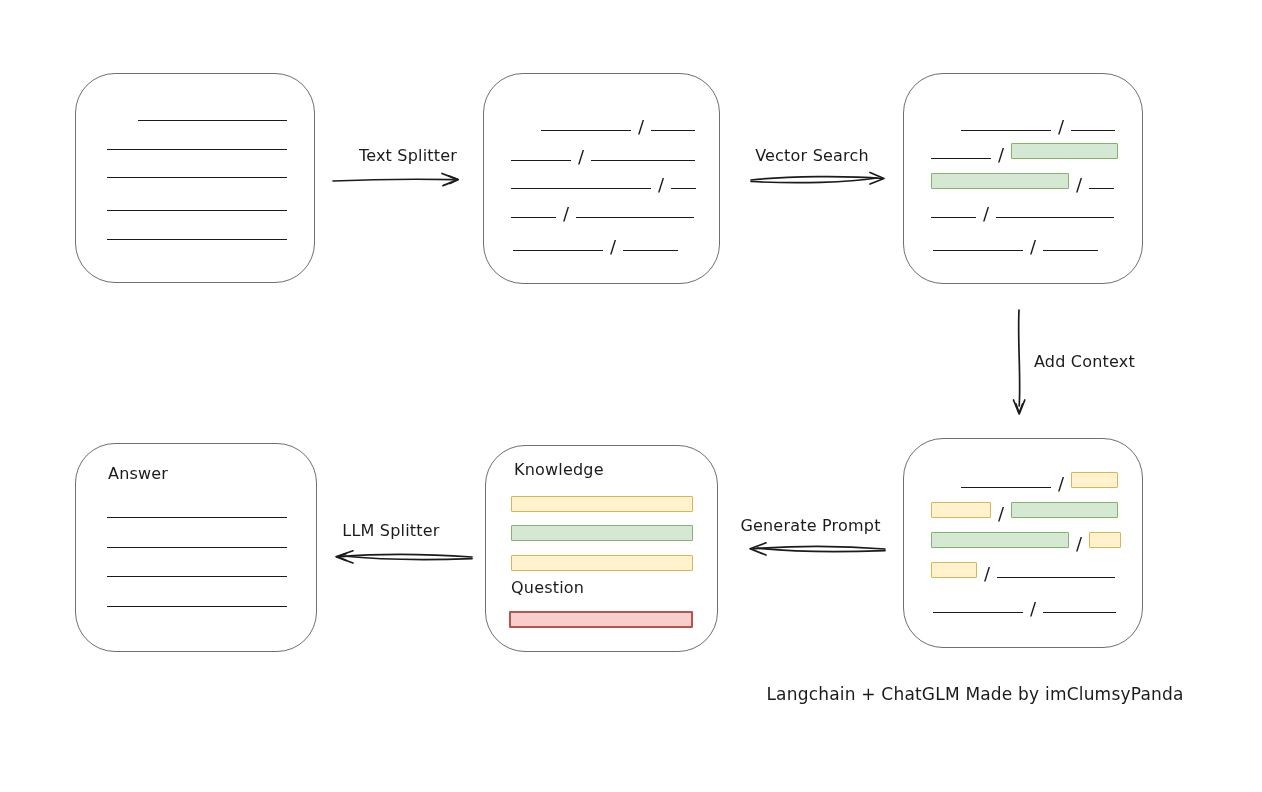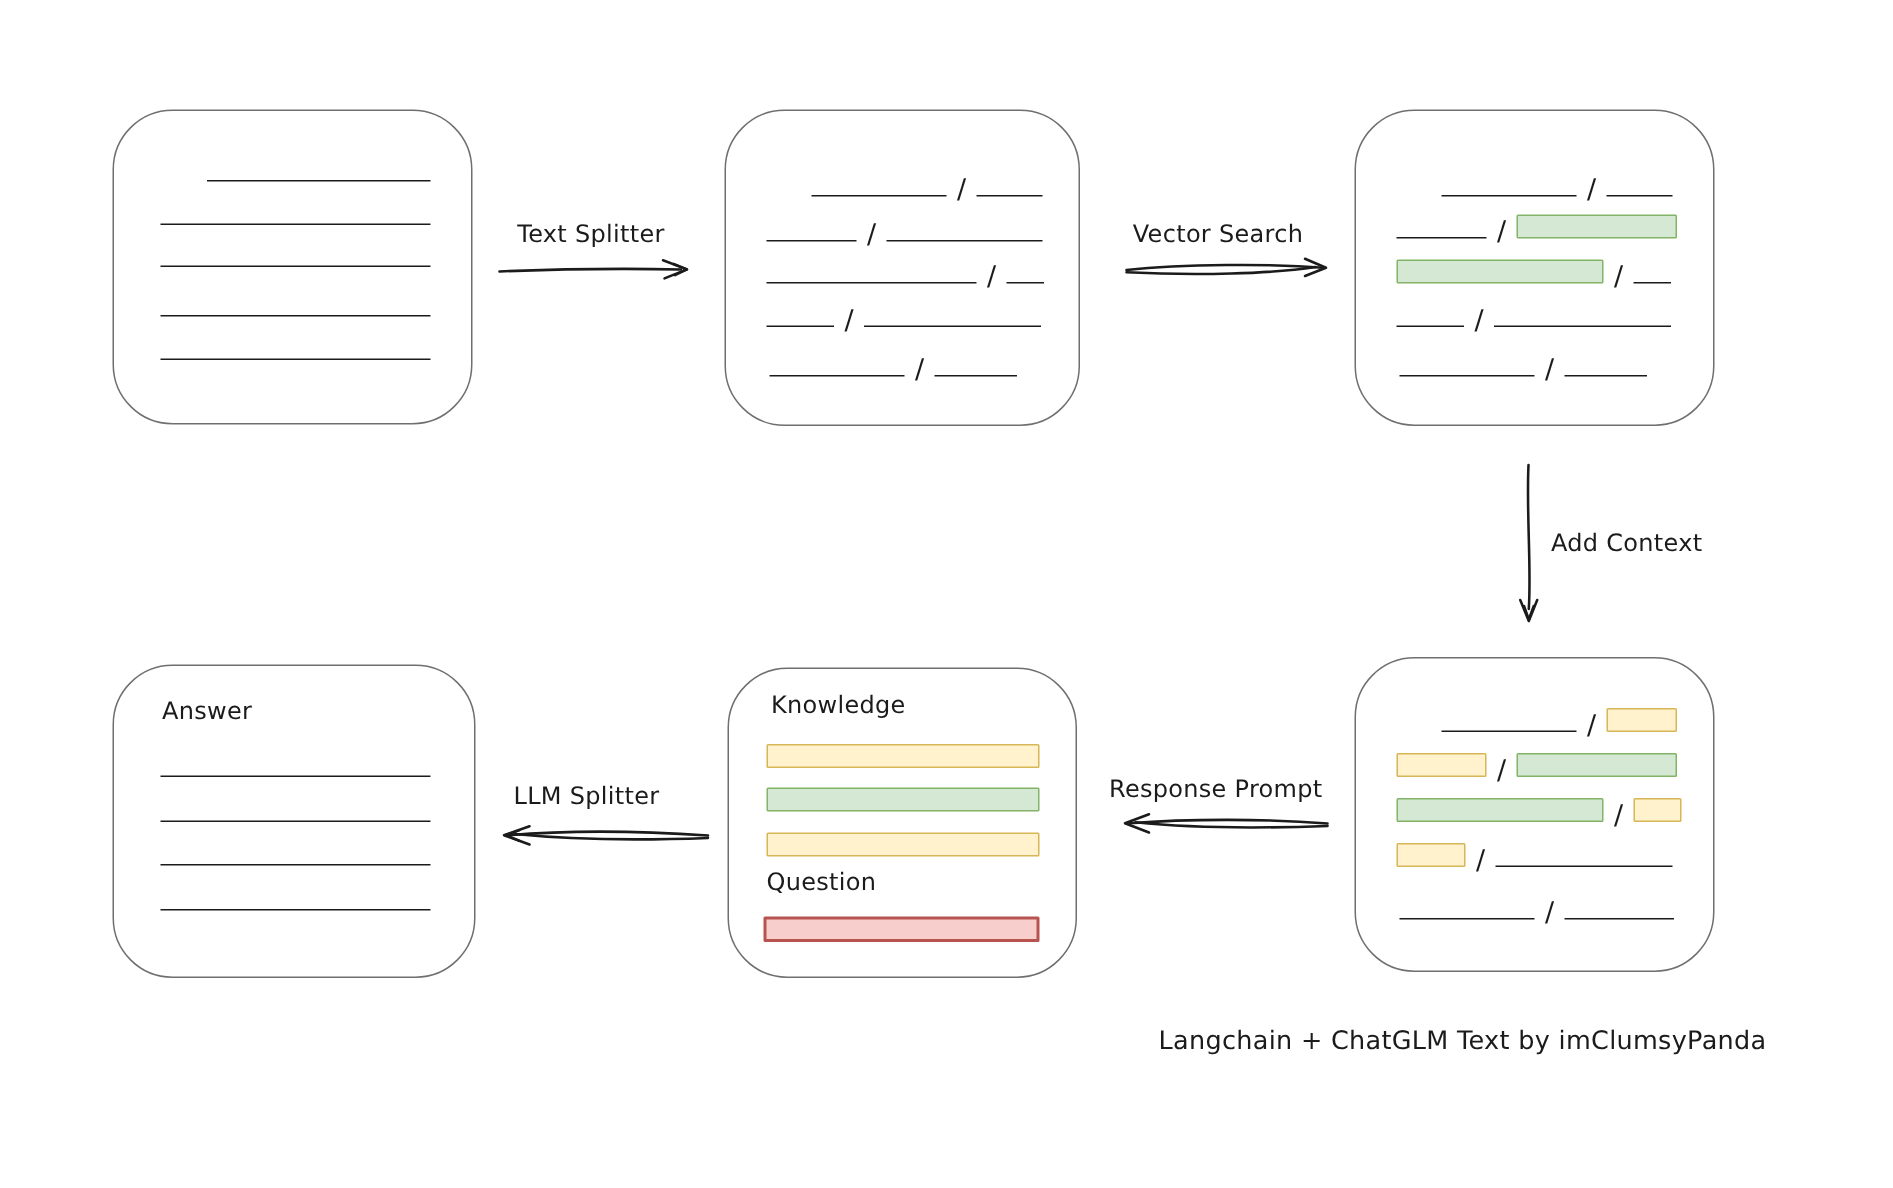--- a/index.html
+++ b/index.html
@@ -45,21 +45,21 @@
 <div class="canvas">
 
   <div class="box" style="left:75px;top:73px;width:240px;height:210px;">
     <div class="lineseg" style="left:62px;top:46px;width:149px;"></div>
     <div class="lineseg" style="left:31px;top:75px;width:180px;"></div>
     <div class="lineseg" style="left:31px;top:103px;width:180px;"></div>
     <div class="lineseg" style="left:31px;top:136px;width:180px;"></div>
     <div class="lineseg" style="left:31px;top:165px;width:180px;"></div>
   </div>
 
-  <div class="edge-label" style="left:329px;top:146px;width:130px;">Text Splitter</div>
+  <div class="edge-label" style="left:343px;top:146px;width:130px;">Text Splitter</div>
   <svg class="arrow" style="left:330px;top:168px;" width="140" height="24" viewBox="0 0 140 24">
     <path d="M3 13 C 45 11.2, 92 11, 124 11.6"></path>
     <path d="M112 5.5 L128 11.6 L113 17.6"></path>
     <path d="M119 8 L128 11.6 L120 15.4"></path>
   </svg>
 
   <div class="box" style="left:483px;top:73px;width:237px;height:211px;">
     <div class="row" style="left:57px;top:38px;">
       <div class="seg" style="width:90px;"></div>
       <span class="slash">/</span>
@@ -150,21 +150,21 @@
       <span class="slash">/</span>
       <div class="seg" style="width:118px;"></div>
     </div>
     <div class="row" style="left:29px;top:155px;">
       <div class="seg" style="width:90px;"></div>
       <span class="slash">/</span>
       <div class="seg" style="width:73px;"></div>
     </div>
   </div>
 
-  <div class="edge-label" style="left:733px;top:516px;width:155px;">Response Prompt</div>
+  <div class="edge-label" style="left:733px;top:516px;width:155px;">Generate Prompt</div>
   <svg class="arrow" style="left:733px;top:538px;" width="155" height="22" viewBox="0 0 155 22">
     <path d="M152 11 C 110 7.8, 60 7.8, 20 10.8"></path>
     <path d="M152 12.6 C 100 14.6, 55 13.4, 24 10.2"></path>
     <path d="M33 4.8 L17 10.8 L33 17"></path>
   </svg>
 
   <div class="box" style="left:485px;top:445px;width:233px;height:207px;">
     <div class="box-title" style="left:28px;top:14px;">Knowledge</div>
     <div class="bar chip yellow" style="left:25px;top:50px;width:182px;height:16px;"></div>
     <div class="bar chip green" style="left:25px;top:79px;width:182px;height:16px;"></div>
@@ -182,15 +182,15 @@
   </svg>
 
   <div class="box" style="left:75px;top:443px;width:242px;height:209px;">
     <div class="box-title" style="left:32px;top:20px;text-align:center;">Answer</div>
     <div class="lineseg" style="left:31px;top:73px;width:180px;"></div>
     <div class="lineseg" style="left:31px;top:103px;width:180px;"></div>
     <div class="lineseg" style="left:31px;top:132px;width:180px;"></div>
     <div class="lineseg" style="left:31px;top:162px;width:180px;"></div>
   </div>
 
-  <div class="caption" style="left:730px;top:684px;width:490px;">Langchain + ChatGLM Text by imClumsyPanda</div>
+  <div class="caption" style="left:730px;top:684px;width:490px;">Langchain + ChatGLM Made by imClumsyPanda</div>
 
 </div>
 
 </body></html>

